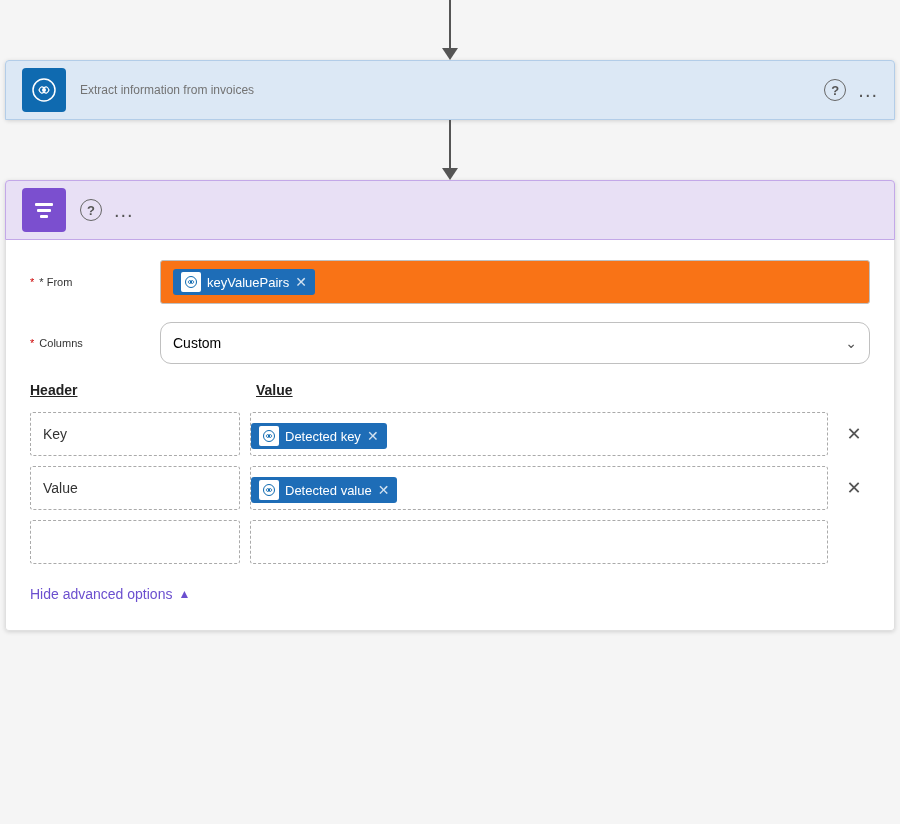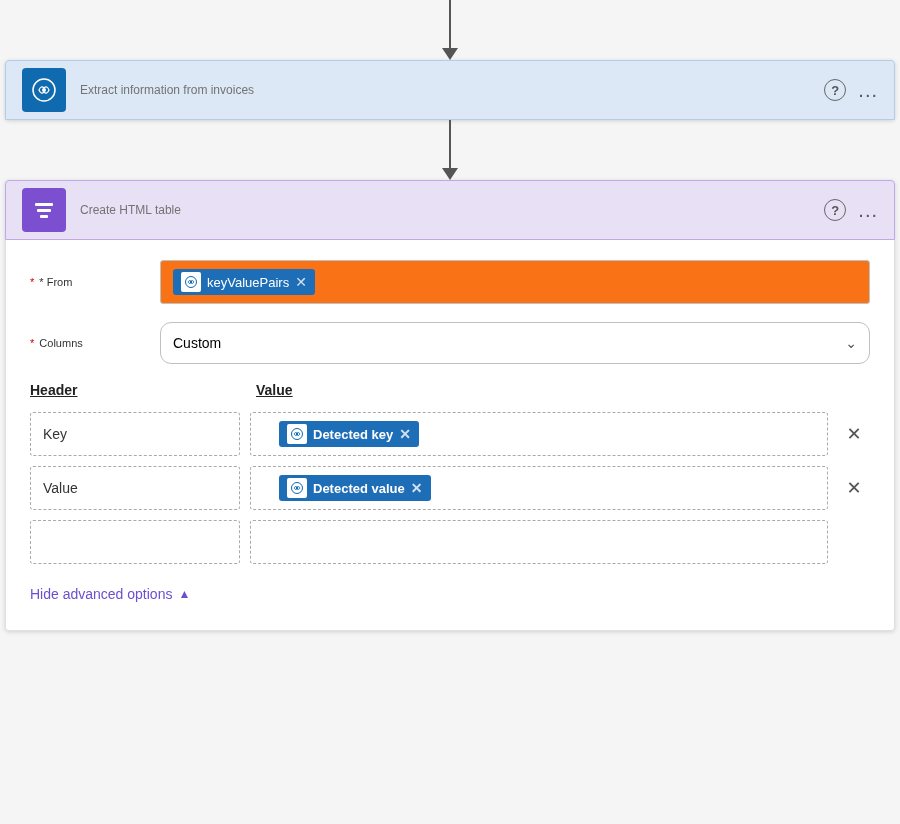--- a/index.html
+++ b/index.html
@@ -222,24 +222,23 @@
       background: #fff;
       flex-shrink: 0;
     }
 
     .table-cell-value {
       flex: 1;
       border: 1.5px dashed #aaa;
       border-radius: 3px;
       min-height: 44px;
       display: flex;
-      align-items: center;
-      padding: 6px 28px;
-      background: #fff;
-      font-weight: bold;
+      align-items: flex-end;
+      padding: 6px 0;
+      background: #fff;
     }
 
     .table-cell-empty {
       border: 1.5px dashed #aaa;
       border-radius: 3px;
       min-height: 44px;
       background: #fff;
     }
 
     .row-delete-btn {
@@ -328,21 +327,20 @@
   <div class="card card-html">
     <div class="card-header">
       <div class="card-icon">
 
         <svg width="28" height="28" viewBox="0 0 28 28" fill="none" xmlns="http://www.w3.org/2000/svg">
           <rect x="5" y="7" width="18" height="3" rx="1" fill="white"></rect>
           <rect x="7" y="13" width="14" height="3" rx="1" fill="white"></rect>
           <rect x="10" y="19" width="8" height="3" rx="1" fill="white"></rect>
         </svg>
       </div>
-      <span class="card-title">Create HTML table</span>
       <div class="card-actions">
         <div class="help-icon">?</div>
         <span class="dots-icon">...</span>
       </div>
     </div>
 
     <div class="card-body">
 
       <div class="form-row">
         <div class="form-label">

